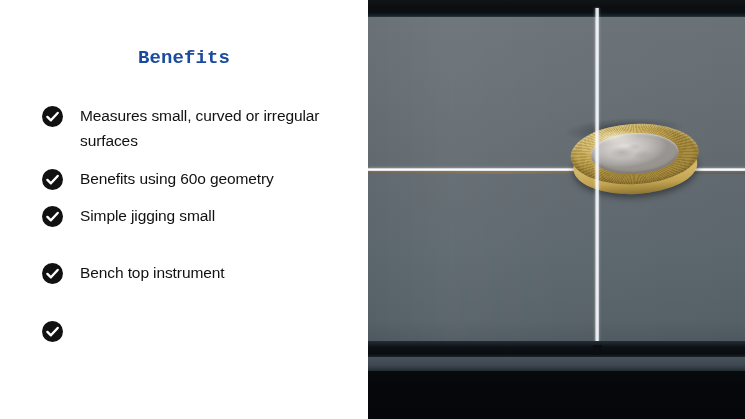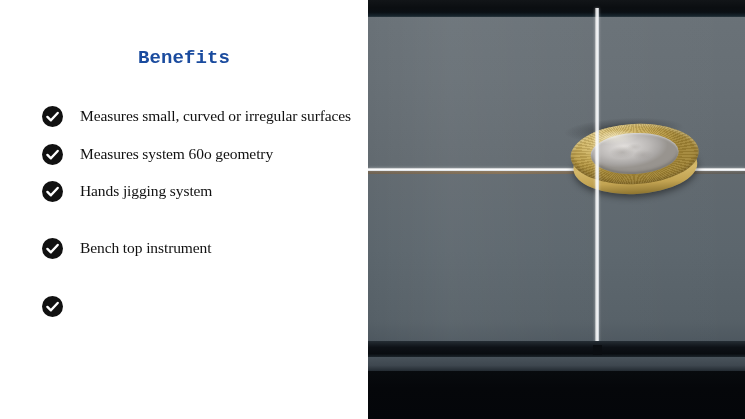--- a/index.html
+++ b/index.html
@@ -50,21 +50,21 @@
     width: 310px;
   }
 
   .benefit-item {
     position: relative;
     display: block;
     padding-left: 38px;
     color: #111111;
     font-size: 15.5px;
     line-height: 25px;
-    font-family: Liberation Serif, serif;
+    font-family: Liberation Sans, sans-serif;
     letter-spacing: -0.1px;
   }
 
   .benefit-item .check-icon {
     position: absolute;
     left: 0;
     top: 3px;
     width: 21px;
     height: 21px;
     display: block;
@@ -366,31 +366,31 @@
         <span class="benefit-text">Measures small, curved or irregular surfaces</span>
       </div>
 
       <div class="benefit-item i1">
         <span class="check-icon">
           <svg width="21" height="21" viewBox="0 0 21 21">
             <circle cx="10.5" cy="10.5" r="10.5" fill="#111111"></circle>
             <path d="M5.4 10.9 L8.9 14.3 L15.7 7.0" fill="none" stroke="#ffffff" stroke-width="2.4" stroke-linecap="round" stroke-linejoin="round"></path>
           </svg>
         </span>
-        <span class="benefit-text">Measures system 60o geometry</span>
+        <span class="benefit-text">Benefits using 60o geometry</span>
       </div>
 
       <div class="benefit-item i2">
         <span class="check-icon">
           <svg width="21" height="21" viewBox="0 0 21 21">
             <circle cx="10.5" cy="10.5" r="10.5" fill="#111111"></circle>
             <path d="M5.4 10.9 L8.9 14.3 L15.7 7.0" fill="none" stroke="#ffffff" stroke-width="2.4" stroke-linecap="round" stroke-linejoin="round"></path>
           </svg>
         </span>
-        <span class="benefit-text">Hands jigging system</span>
+        <span class="benefit-text">Simple jigging small</span>
       </div>
 
       <div class="benefit-item i3">
         <span class="check-icon">
           <svg width="21" height="21" viewBox="0 0 21 21">
             <circle cx="10.5" cy="10.5" r="10.5" fill="#111111"></circle>
             <path d="M5.4 10.9 L8.9 14.3 L15.7 7.0" fill="none" stroke="#ffffff" stroke-width="2.4" stroke-linecap="round" stroke-linejoin="round"></path>
           </svg>
         </span>
         <span class="benefit-text">Bench top instrument</span>

